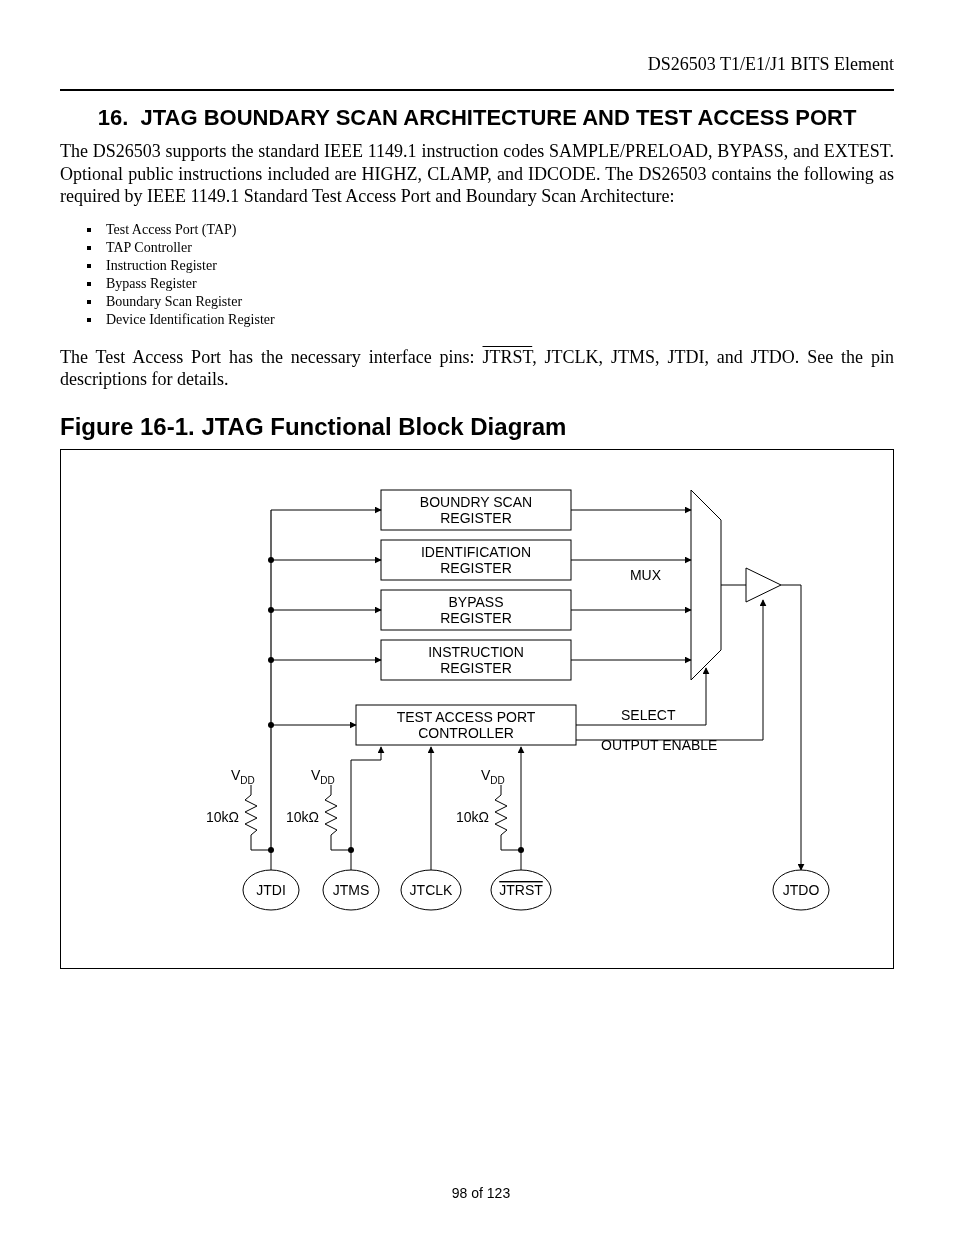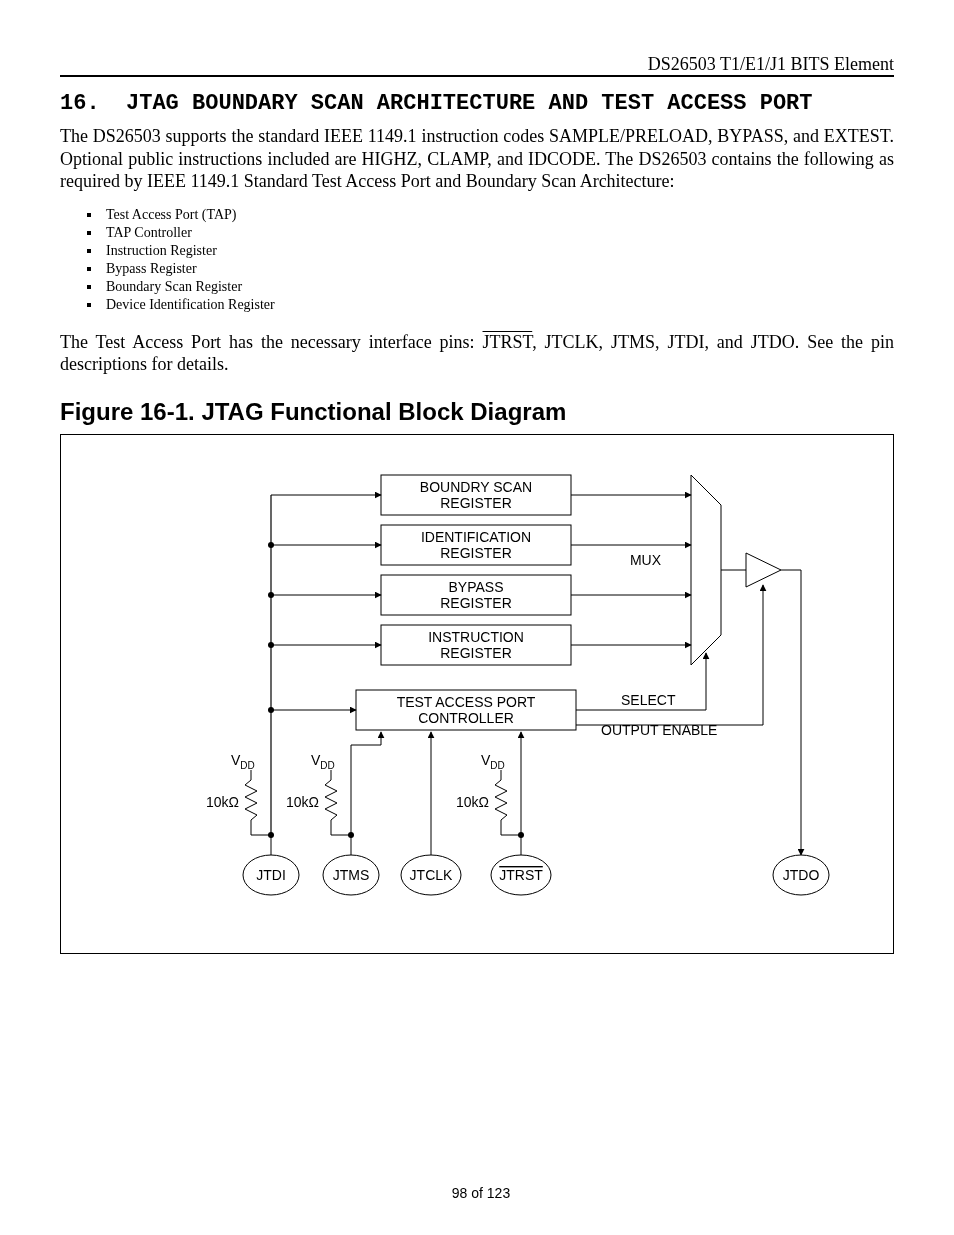--- a/index.html
+++ b/index.html
@@ -12,32 +12,33 @@
   .page {
     width: 954px;
     height: 1235px;
     box-sizing: border-box;
     padding: 54px 60px 40px 60px;
     position: relative;
   }
   .running-head {
     text-align: right;
     font-size: 18px;
-    margin-bottom: 0;
+    margin-bottom: 14px;
   }
   .head-rule {
     border: none;
     border-top: 2px solid #000;
     margin: 0 0 14px 0;
   }
   h1.section-title {
-    font-family: Liberation Mono, monospace;
+    font-family: Liberation Sans, sans-serif;
     font-weight: bold;
     font-size: 22px;
     margin: 0 0 2px 0;
+    text-align: center;
   }
   p.body {
     font-size: 18px;
     margin: 0 0 14px 0;
     line-height: 1.25;
   }
   p.body.justify { text-align: justify; margin-top: 9px; }
   ul.bullets {
     margin: 0 0 18px 0;
     padding-left: 42px;

